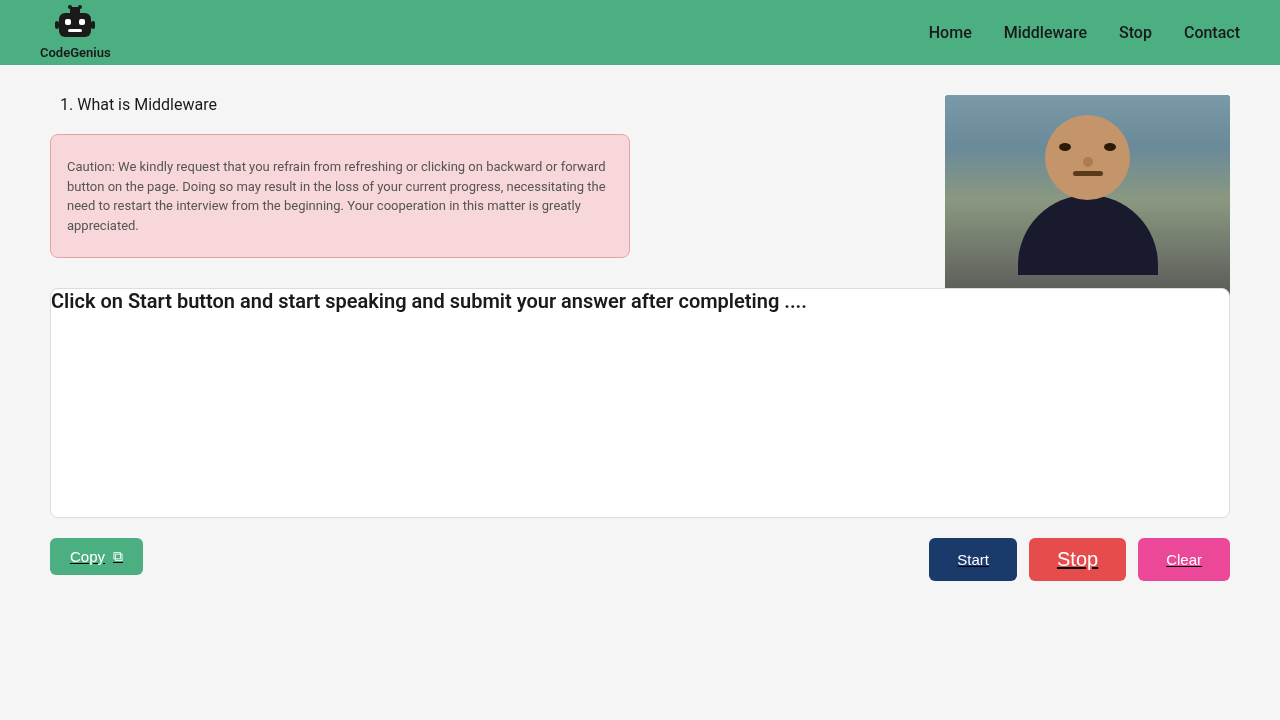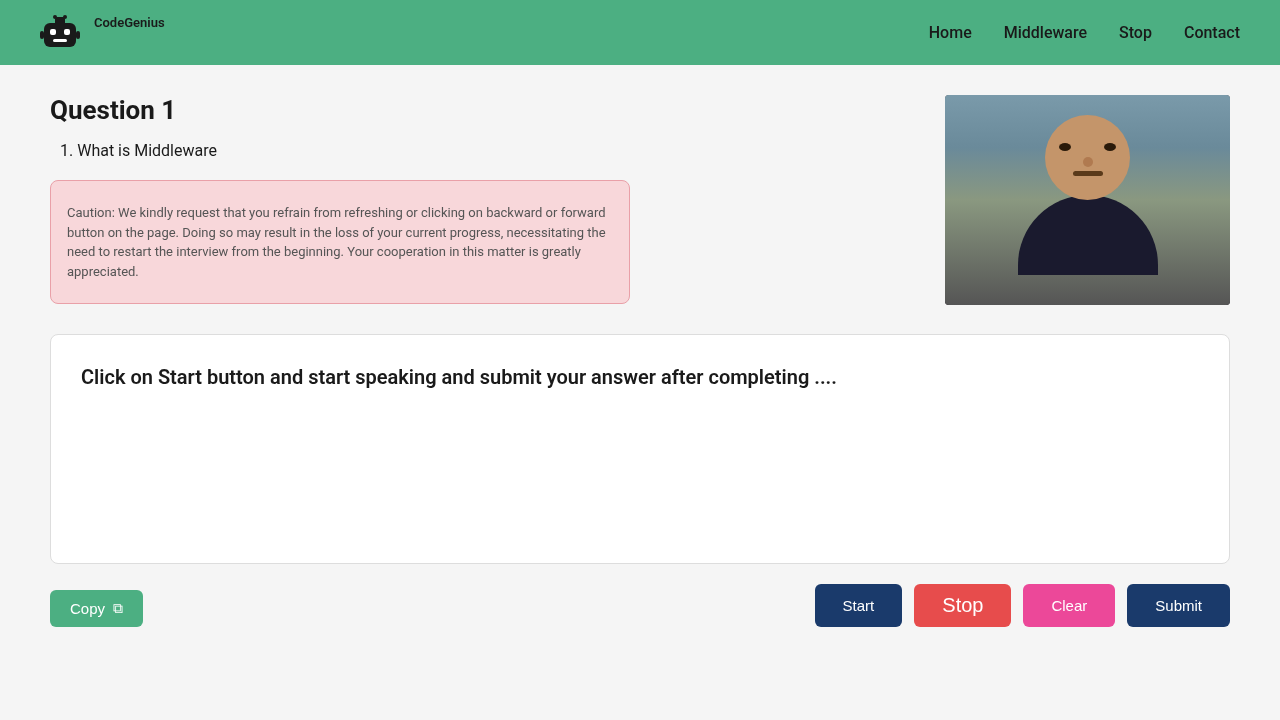--- a/index.html
+++ b/index.html
@@ -19,22 +19,23 @@
       background: #4CAF82;
       display: flex;
       align-items: center;
       justify-content: space-between;
       padding: 0 40px;
       height: 65px;
     }
 
     .nav-logo {
       display: flex;
-      flex-direction: row;
-      gap: 14px;
+      flex-direction: column;
+      align-items: center;
+      gap: 4px;
     }
 
     .nav-logo-icon {
       width: 40px;
       height: 36px;
     }
 
     .nav-logo-text {
       font-size: 13px;
       font-weight: 600;
@@ -130,37 +131,37 @@
       flex-direction: column;
       align-items: center;
     }
 
     
     .transcript-container {
       margin: 0 50px;
       background: white;
       border: 1px solid #ddd;
       border-radius: 8px;
-      padding: 30px;
       min-height: 230px;
       position: relative;
     }
 
     .transcript-placeholder {
       font-size: 20px;
       font-weight: 600;
       color: #1a1a1a;
     }
 
     
     .buttons-row {
       display: flex;
-      align-items: flex-end;
+      align-items: flex-start;
       justify-content: space-between;
       margin: 20px 50px 0 50px;
+      text-decoration: underline;
     }
 
     .btn-copy {
       background: #4CAF82;
       color: white;
       border: none;
       border-radius: 6px;
       padding: 10px 20px;
       font-size: 15px;
       font-weight: 500;
@@ -247,21 +248,20 @@
   <div class="nav-links">
     <a href="#">Home</a>
     <a href="#">Middleware</a>
     <a href="#">Stop</a>
     <a href="#">Contact</a>
   </div>
 </nav>
 
 <div class="main-content">
   <div class="left-section">
-    <h1 class="question-title">Question 1</h1>
     <ul class="question-list">
       <li>1. What is Middleware</li>
     </ul>
     <div class="caution-box">
       <span>Caution: We kindly request that you refrain from refreshing or clicking on backward or forward button on the page. Doing so may result in the loss of your current progress, necessitating the need to restart the interview from the beginning. Your cooperation in this matter is greatly appreciated.</span>
     </div>
   </div>
 
   <div class="right-section">
     <div class="webcam-placeholder">
@@ -294,15 +294,14 @@
 <div class="buttons-row">
   <button class="btn-copy">
     <span>Copy</span>
     <span class="copy-icon">⧉</span>
   </button>
 
   <div class="right-buttons">
     <button class="btn-start">Start</button>
     <button class="btn-stop">Stop</button>
     <button class="btn-clear">Clear</button>
-    <button class="btn-submit">Submit</button>
   </div>
 </div>
 
 </body></html>

